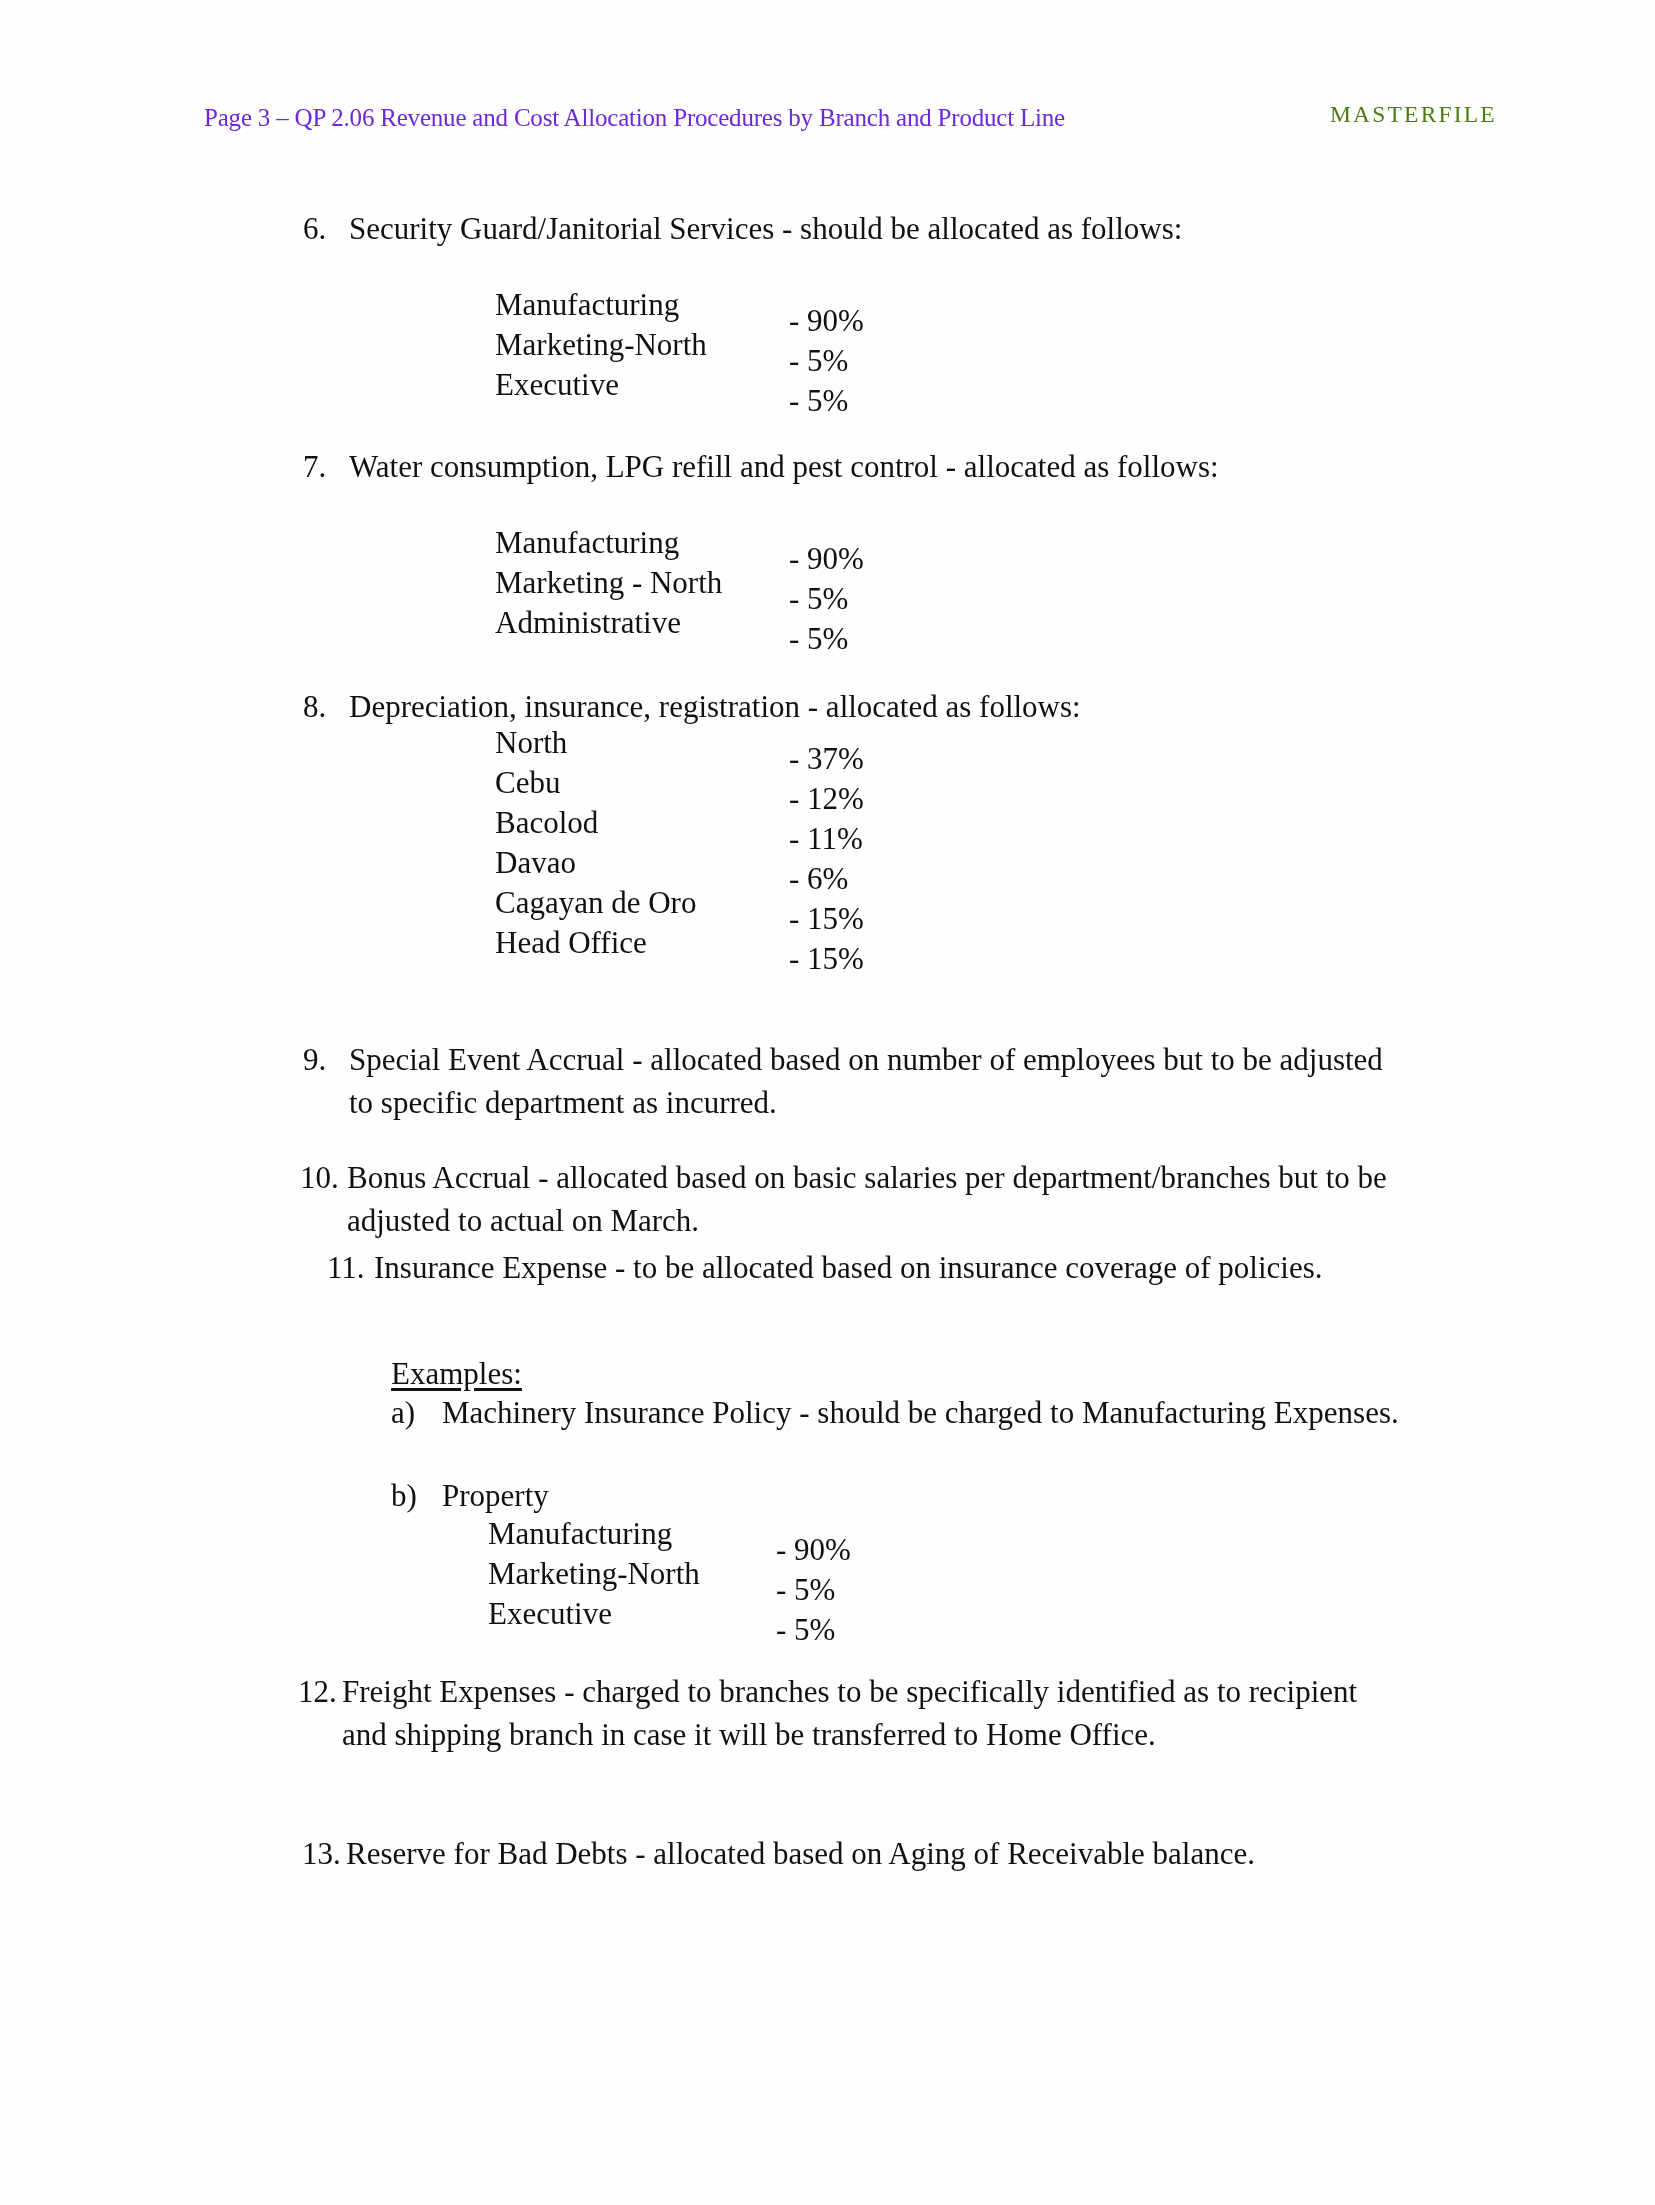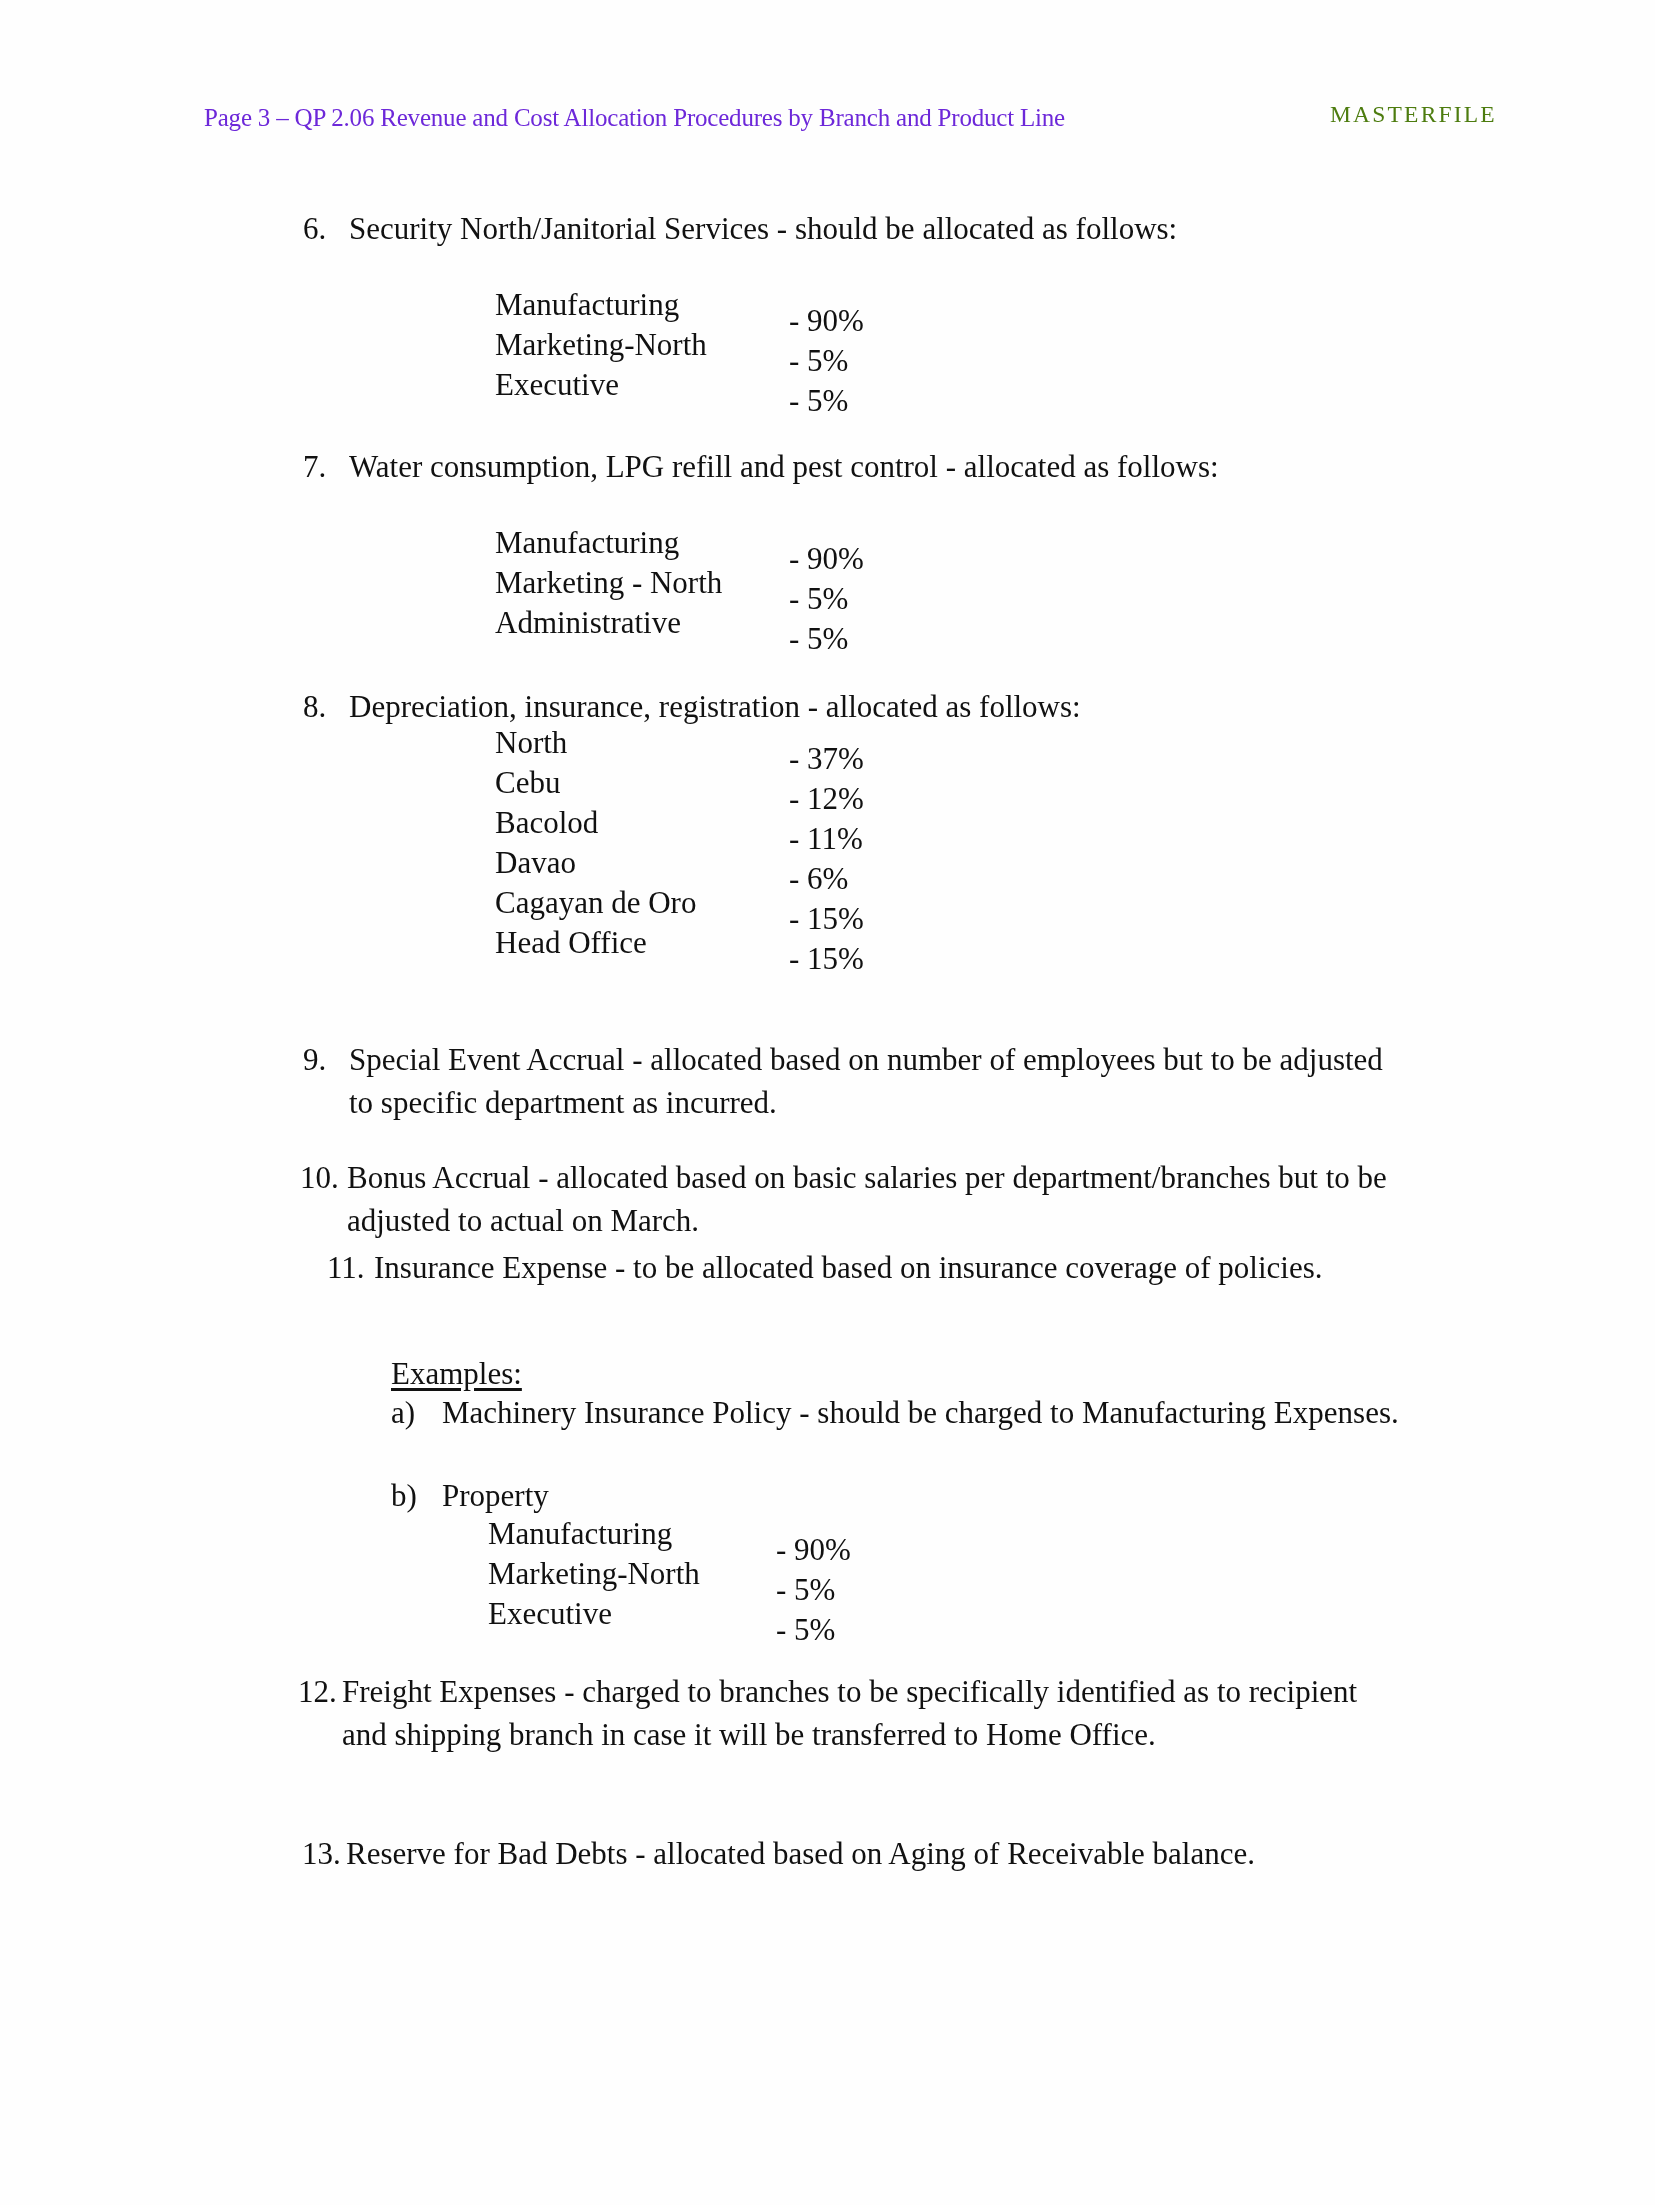--- a/index.html
+++ b/index.html
@@ -87,21 +87,21 @@
   </style>
 </head>
 <body>
 
 <div class="page">
 
   <div class="header-title">Page 3 – QP 2.06 Revenue and Cost Allocation Procedures by Branch and Product Line</div>
   <div class="header-stamp">MASTERFILE</div>
 
   <div class="item" style="left:303px; top:207px;">
-    <span class="num" style="width:46px;">6.</span><span>Security North/Janitorial Services - should be allocated as follows:</span>
+    <span class="num" style="width:46px;">6.</span><span>Security Guard/Janitorial Services - should be allocated as follows:</span>
   </div>
   <div class="alloc" style="left:495px; top:285px;">
     <div class="alloc-row">
         <span class="lbl" style="width:294px">Manufacturing</span>
         <span class="val">- 90%</span>
       </div>
     <div class="alloc-row">
         <span class="lbl" style="width:294px">Marketing-North</span>
         <span class="val">- 5%</span>
       </div>

